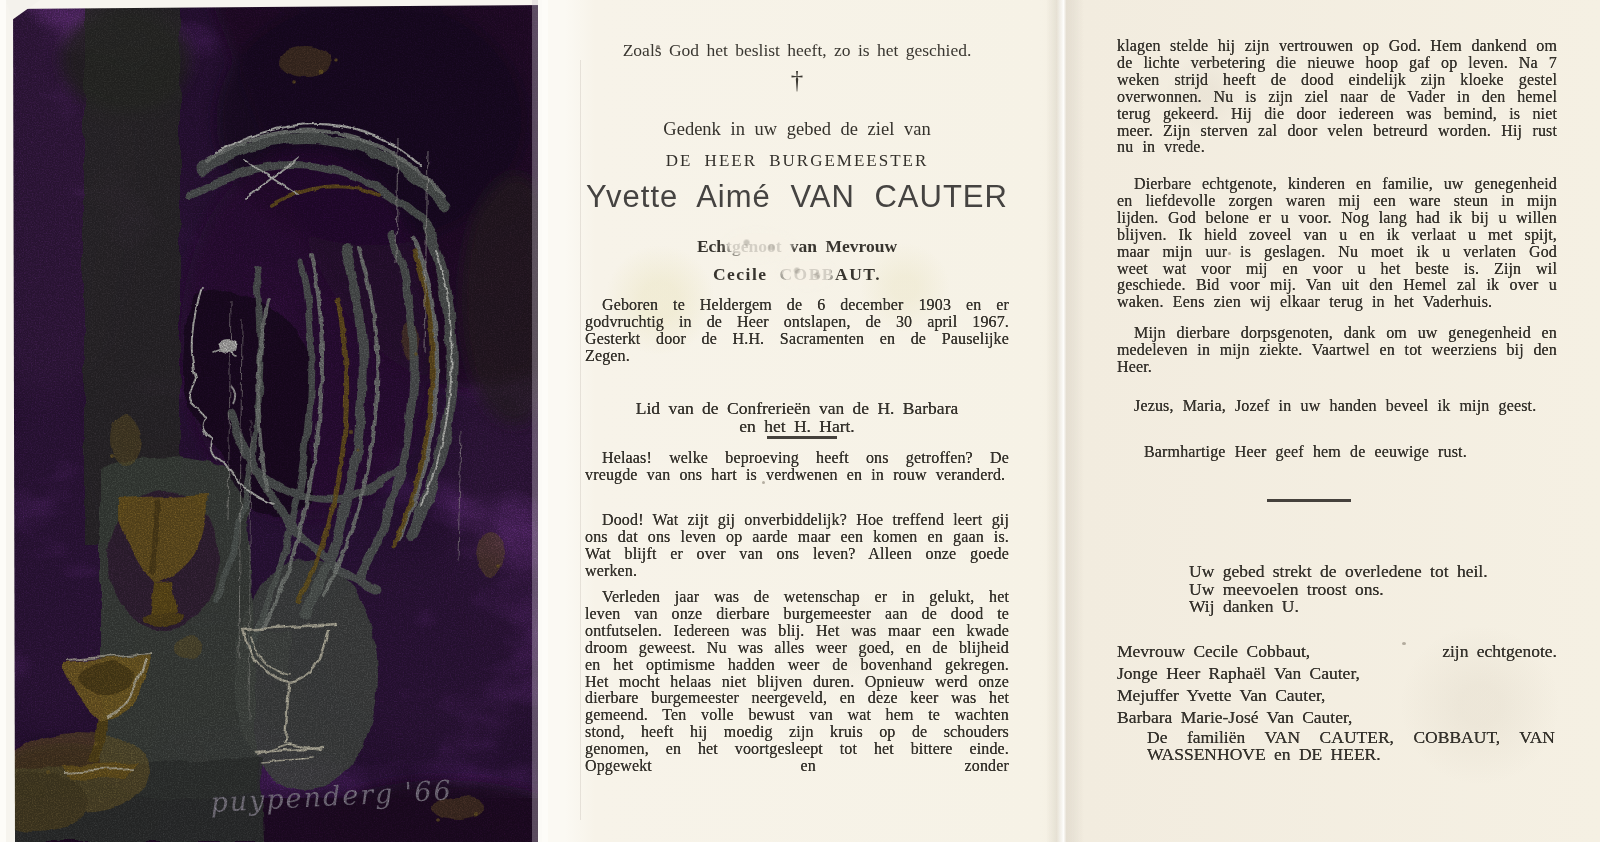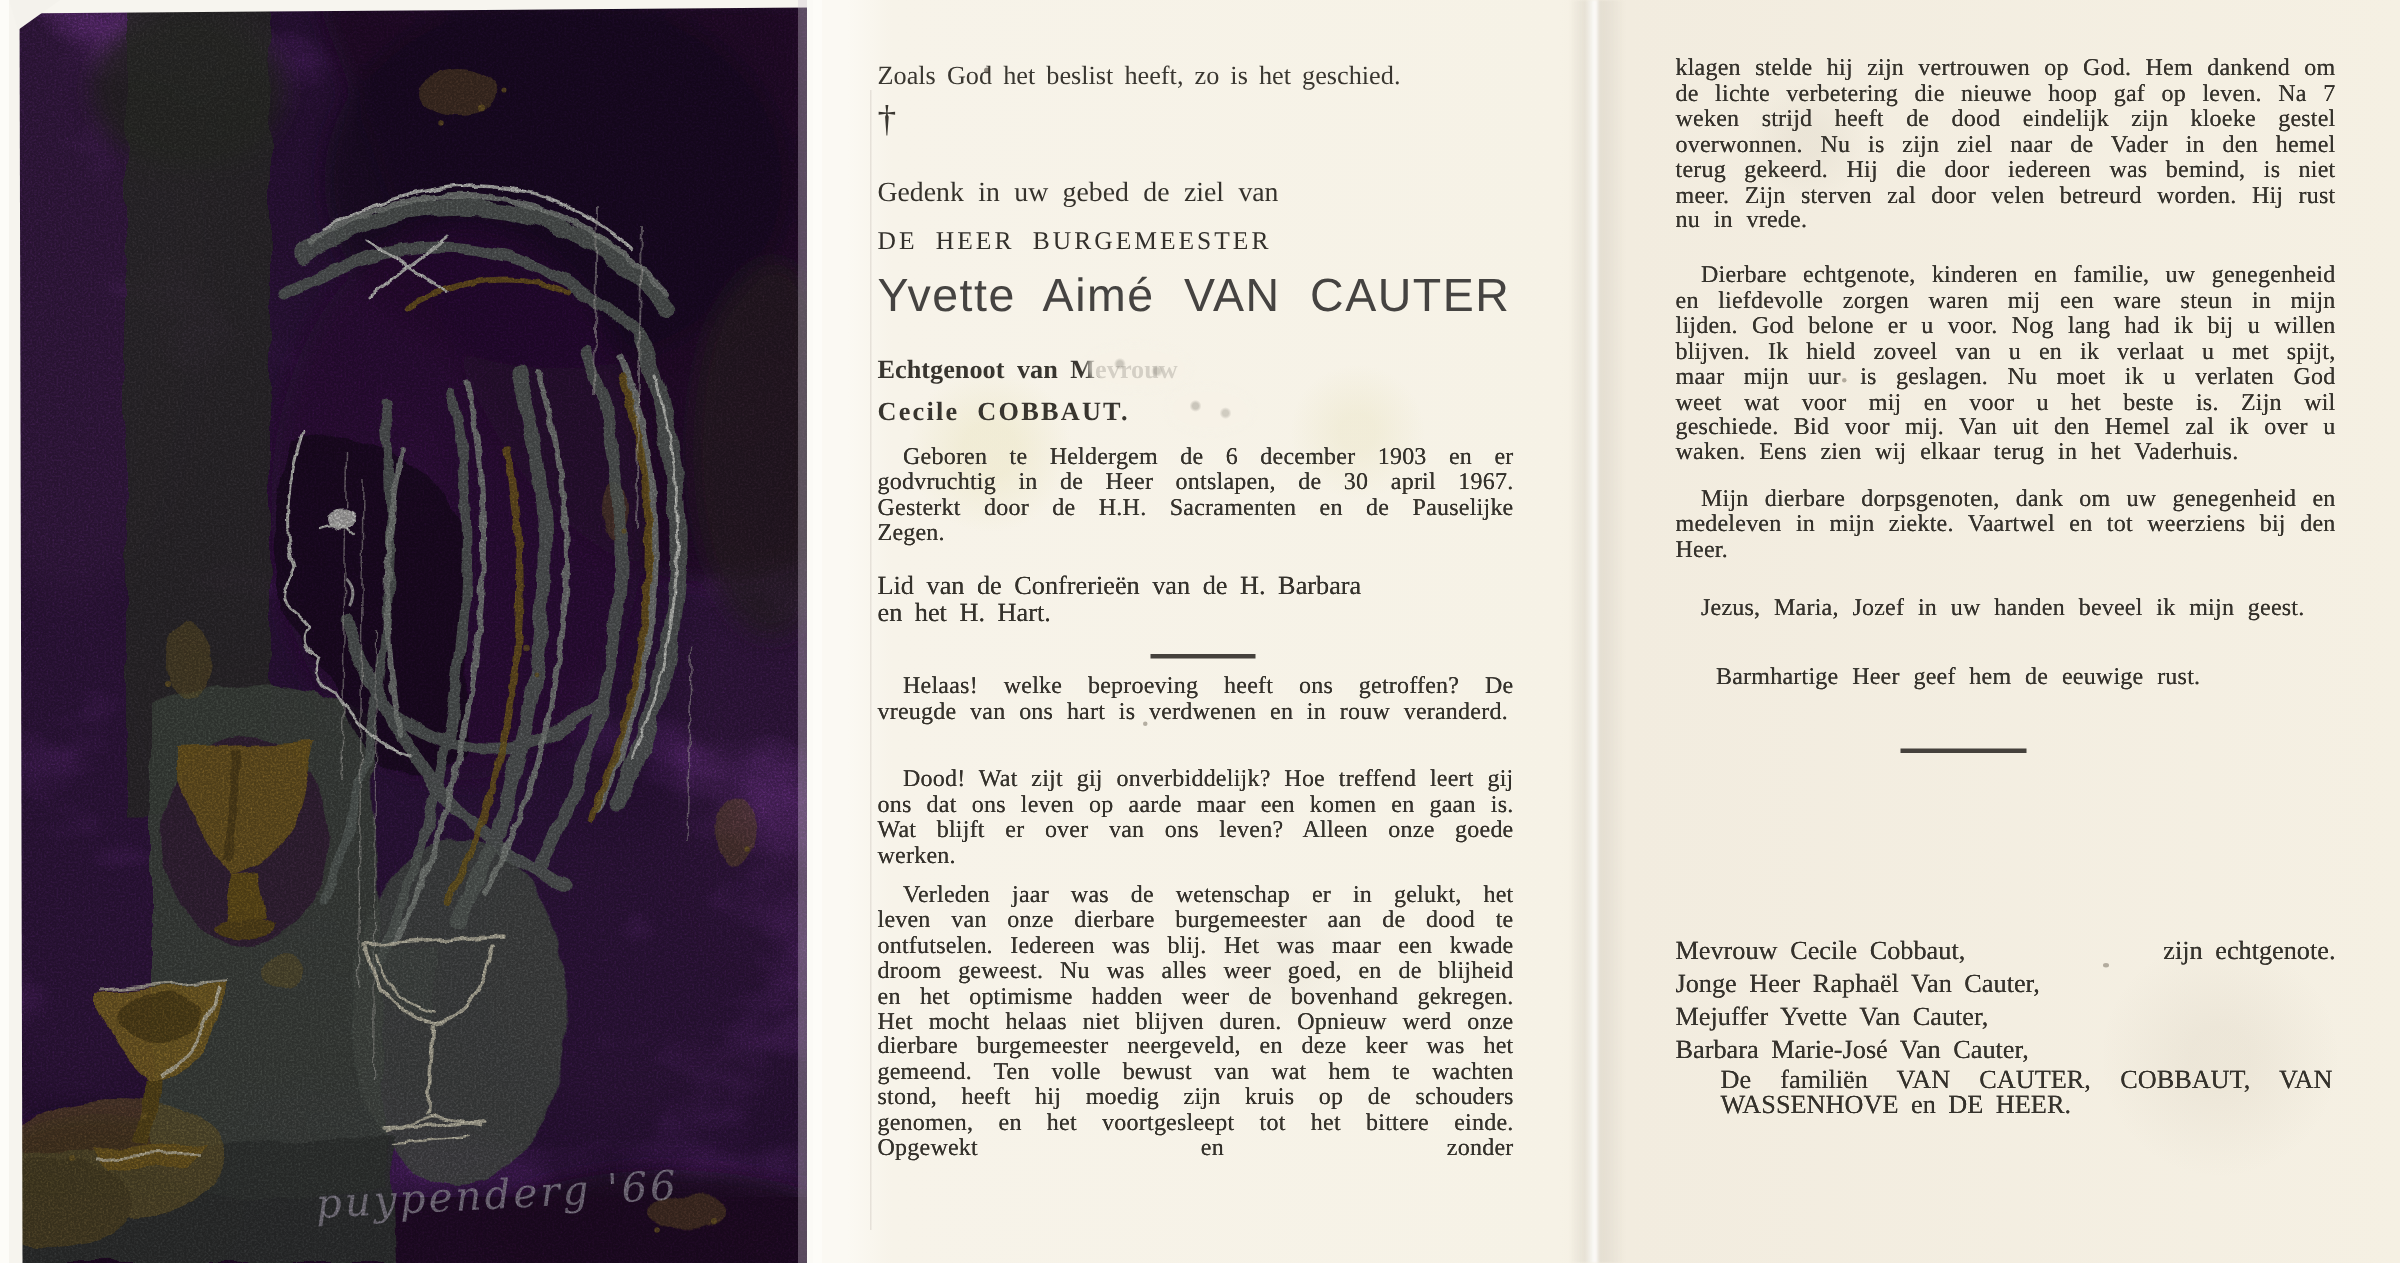--- a/index.html
+++ b/index.html
@@ -28,23 +28,23 @@
   .crease{
     position:absolute;left:1046px;top:0;width:38px;height:842px;
     background:linear-gradient(90deg,rgba(0,0,0,0) 0%,rgba(110,100,88,.10) 28%,rgba(255,255,255,.85) 46%,rgba(190,180,168,.28) 54%,rgba(110,100,88,.08) 72%,rgba(0,0,0,0) 100%);
     filter:blur(.6px);
   }
 
   .page{position:absolute;top:0;height:842px;}
   .page-left{left:585px;width:424px;}
   .page-right{left:1117px;width:440px;}
   .page p{margin:0;}
-  .abs{position:absolute;left:0;right:0;}
-
-  .center{text-align:left;}
+  .abs{position:absolute;left:0;right:0;margin-top:18px;}
+
+  .center{text-align:center;}
   .opening{top:40px;font-size:17.5px;word-spacing:3px;color:#3a3731;}
   .cross{top:66px;font-size:25px;color:#3a3731;}
   .intro{top:119px;font-size:18.5px;word-spacing:5px;}
   .honorific{top:151px;font-size:17px;letter-spacing:2px;word-spacing:6px;color:#33302b;}
   .deceased{
     top:179px;font-family:"Liberation Sans","DejaVu Sans",sans-serif;
     font-size:31px;letter-spacing:1px;word-spacing:10px;color:#454341;
   }
   .spouse-intro{top:236px;font-size:17.5px;font-weight:bold;word-spacing:4px;color:#38352f;}
   .spouse-name{top:264px;font-size:17.5px;font-weight:bold;letter-spacing:1.5px;word-spacing:6px;color:#38352f;}
@@ -317,20 +317,25 @@
   <p class="abs just p-verleden fill-last">Verleden jaar was de wetenschap er in gelukt, het leven van onze dierbare burgemeester aan de dood te ontfutselen. Iedereen was blij. Het was maar een kwade droom geweest. Nu was alles weer goed, en de blijheid en het optimisme hadden weer de bovenhand gekregen. Het mocht helaas niet blijven duren. Opnieuw werd onze dierbare burgemeester neergeveld, en deze keer was het gemeend. Ten volle bewust van wat hem te wachten stond, heeft hij moedig zijn kruis op de schouders genomen, en het voortgesleept tot het bittere einde. Opgewekt en zonder</p>
 </div>
 
 <div class="page page-right">
   <p class="abs just p-r0" style="text-indent:0;">klagen stelde hij zijn vertrouwen op God. Hem dankend om de lichte verbetering die nieuwe hoop gaf op leven. Na 7 weken strijd heeft de dood eindelijk zijn kloeke gestel overwonnen. Nu is zijn ziel naar de Vader in den hemel terug gekeerd. Hij die door iedereen was bemind, is niet meer. Zijn sterven zal door velen betreurd worden. Hij rust nu in vrede.</p>
   <p class="abs just p-r1">Dierbare echtgenote, kinderen en familie, uw genegenheid en liefdevolle zorgen waren mij een ware steun in mijn lijden. God belone er u voor. Nog lang had ik bij u willen blijven. Ik hield zoveel van u en ik verlaat u met spijt, maar mijn uur is geslagen. Nu moet ik u verlaten God weet wat voor mij en voor u het beste is. Zijn wil geschiede. Bid voor mij. Van uit den Hemel zal ik over u waken. Eens zien wij elkaar terug in het Vaderhuis.</p>
   <p class="abs just p-r2">Mijn dierbare dorpsgenoten, dank om uw genegenheid en medeleven in mijn ziekte. Vaartwel en tot weerziens bij den Heer.</p>
   <p class="abs just p-r3">Jezus, Maria, Jozef in uw handen beveel ik mijn geest.</p>
   <p class="abs just p-r4">Barmhartige Heer geef hem de eeuwige rust.</p>
   <div class="divider div-right"></div>
+  <div class="abs thanks">
+    <p>Uw gebed strekt de overledene tot heil.</p>
+    <p>Uw meevoelen troost ons.</p>
+    <p>Wij danken U.</p>
+  </div>
   <div class="abs family">
     <div class="fam-row fam-0 fam-spouse">
       <span>Mevrouw Cecile Cobbaut,</span>
       <span>zijn echtgenote.</span>
     </div>
     <p class="fam-row fam-1">Jonge Heer Raphaël Van Cauter,</p>
     <p class="fam-row fam-2">Mejuffer Yvette Van Cauter,</p>
     <p class="fam-row fam-3">Barbara Marie-José Van Cauter,</p>
     <p class="families-line">De familiën VAN CAUTER, COBBAUT, VAN WASSENHOVE en DE HEER.</p>
   </div>

